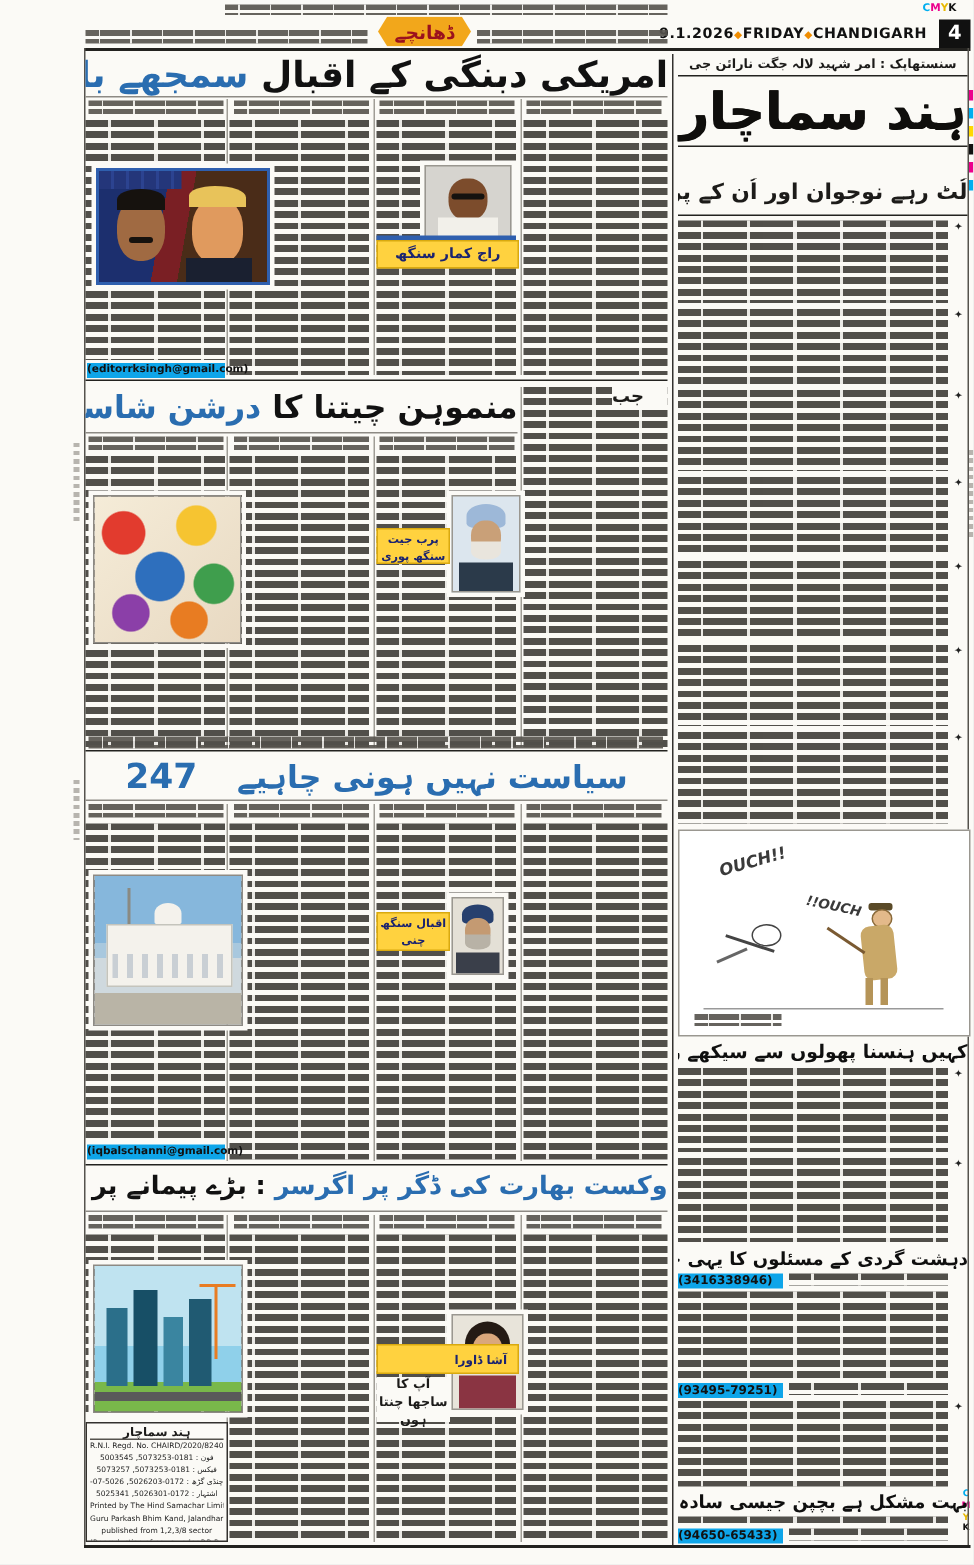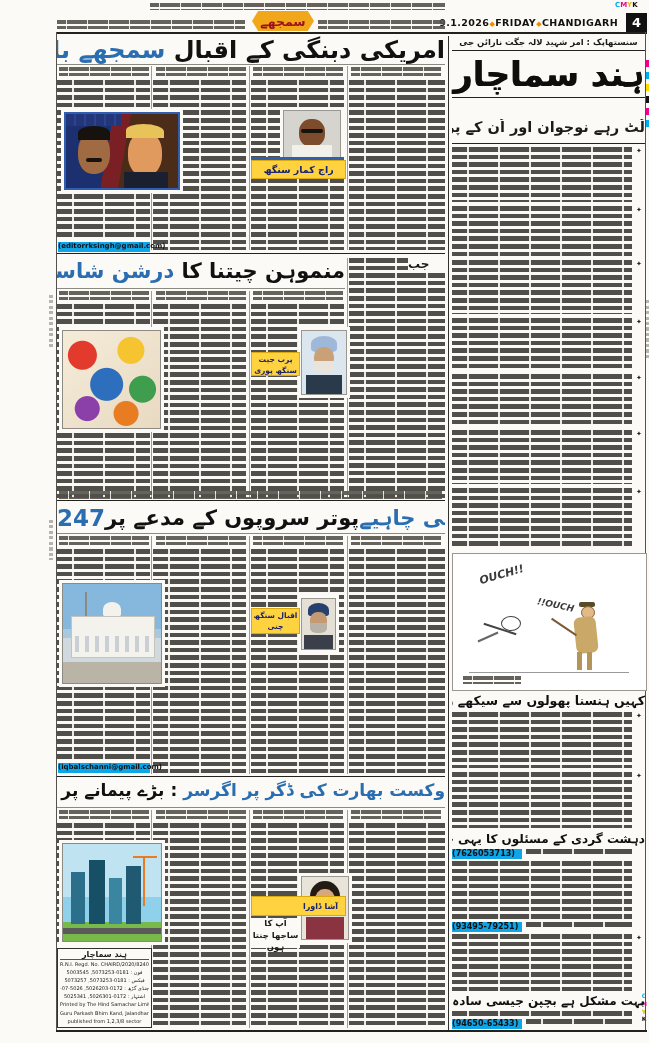--- a/index.html
+++ b/index.html
@@ -60,21 +60,21 @@
   <div class="abs" style="left:646px;top:120px;width:3px;height:7px;background:#00aeef;"></div>
   <div class="abs gk-lt" style="left:646px;top:300px;width:3px;height:60px;"></div>
   <div class="abs gk-lt" style="left:49px;top:295px;width:4px;height:55px;"></div>
   <div class="abs gk-lt" style="left:49px;top:520px;width:4px;height:40px;"></div>
 
   <div class="abs gk-sm" style="left:150px;top:3px;width:295px;height:7px;"></div>
   <div class="abs gk-sm" style="left:57px;top:20px;width:188px;height:9px;"></div>
   <div class="abs gk-sm" style="left:318px;top:20px;width:127px;height:9px;"></div>
   <div class="abs center" style="left:252px;top:11px;width:62px;height:20px;background:#f2a71b;
               clip-path:polygon(10% 0,90% 0,100% 50%,90% 100%,10% 100%,0 50%);
-              color:#9b111e;font-weight:bold;font-size:12.5px;">سمجھے</div>
+              color:#9b111e;font-weight:bold;font-size:12.5px;">ڈھانچے</div>
 
   <div class="hrule" style="left:56px;top:32px;width:591px;height:2px;"></div>
   <div class="hrule" style="left:56px;top:1030px;width:591px;height:2px;"></div>
   <div class="vline" style="left:56px;top:32px;height:998px;background:#55524d;"></div>
   <div class="vline" style="left:645px;top:32px;height:998px;background:#55524d;"></div>
   <div class="vline" style="left:448px;top:36px;height:994px;background:#33312e;"></div>
 
   <div class="abs rtl headline nowrap" style="left:57px;top:36px;width:388px;height:28px;font-size:24px;text-align:center;letter-spacing:-.3px;">
     <span>امریکی دبنگی کے اقبال</span>
     <span class="blue">سمجھے باقی</span>
@@ -152,21 +152,20 @@
     <div class="abs" style="left:12px;top:16px;width:20px;height:22px;border-radius:45%;background:#c9a078;"></div>
     <div class="abs" style="left:12px;top:30px;width:20px;height:12px;border-radius:0 0 45% 45%;background:#e9e5dd;"></div>
     <div class="abs" style="left:4px;top:44px;width:36px;height:19px;background:#2b3a4a;"></div>
   </div>
   <div class="abs ylabel rtl" style="left:251px;top:352px;width:49px;height:24px;font-size:7.5px;text-align:center;line-height:1.4;padding-top:2px;box-sizing:border-box;">پرب جیت سنگھ پوری</div>
 
   <div class="hrule" style="left:57px;top:500px;width:388px;"></div>
 
   <div class="abs ltr headline nowrap" style="left:57px;top:504px;width:388px;height:28px;font-size:21px;display:flex;justify-content:space-evenly;align-items:center;">
     <span class="blue" style="font-size:23px;">247</span>
-    <span class="rtl">پوتر سروپوں کے مدعے پر</span>
     <span class="blue rtl">سیاست نہیں ہونی چاہیے</span>
   </div>
   <div class="hrule-lt" style="left:57px;top:533px;width:388px;"></div>
   <div class="abs gk-sm" style="left:59px;top:491px;width:383px;height:8px;"></div>
   <div class="abs gk-sm" style="left:59px;top:536px;width:90px;height:9px;"></div>
   <div class="abs gk-sm" style="left:156px;top:536px;width:90px;height:9px;"></div>
   <div class="abs gk-sm" style="left:253px;top:536px;width:90px;height:9px;"></div>
   <div class="abs gk-sm" style="left:351px;top:536px;width:90px;height:9px;"></div>
 
   <div class="abs gk" style="left:57px;top:549px;width:93px;height:212px;"></div>
@@ -287,21 +286,21 @@
     <div class="abs gk-sm" style="left:10px;top:122px;width:58px;height:8px;"></div>
   </div>
 
   <div class="abs rtl nowrap subhead-r" style="left:452px;top:693px;width:193px;height:16px;text-align:center;font-size:12.5px;">کہیں ہنسنا پھولوں سے سیکھے زندگی</div>
   <div class="abs gk" style="left:452px;top:712px;width:180px;height:56px;"></div>
   <div class="abs gk" style="left:452px;top:772px;width:180px;height:56px;"></div>
   <span class="bullet" style="left:636px;top:712px;">✦</span>
   <span class="bullet" style="left:636px;top:772px;">✦</span>
 
   <div class="abs rtl nowrap subhead-r" style="left:452px;top:832px;width:193px;height:15px;text-align:center;font-size:12px;">دہشت گردی کے مسئلوں کا یہی حل ہے</div>
-  <div class="abs ltr phone" style="left:452px;top:849px;width:70px;height:10px;">(7626053713)</div>
+  <div class="abs ltr phone" style="left:452px;top:849px;width:70px;height:10px;">(3416338946)</div>
   <div class="abs gk" style="left:526px;top:849px;width:106px;height:8px;"></div>
   <div class="abs gk" style="left:452px;top:861px;width:180px;height:58px;"></div>
 
   <div class="abs ltr phone" style="left:452px;top:922px;width:70px;height:10px;">(93495-79251)</div>
   <div class="abs gk" style="left:526px;top:922px;width:106px;height:8px;"></div>
   <div class="abs gk" style="left:452px;top:934px;width:180px;height:57px;"></div>
   <span class="bullet" style="left:636px;top:934px;">✦</span>
 
   <div class="abs rtl nowrap subhead-r" style="left:452px;top:994px;width:193px;height:15px;text-align:center;font-size:12px;">بہت مشکل ہے بچپن جیسی سادہ زندگی</div>
   <div class="abs gk" style="left:452px;top:1011px;width:180px;height:7px;"></div>

